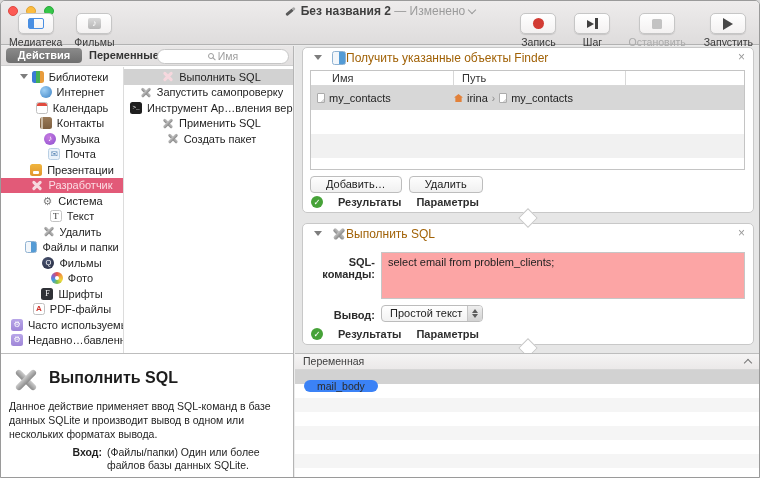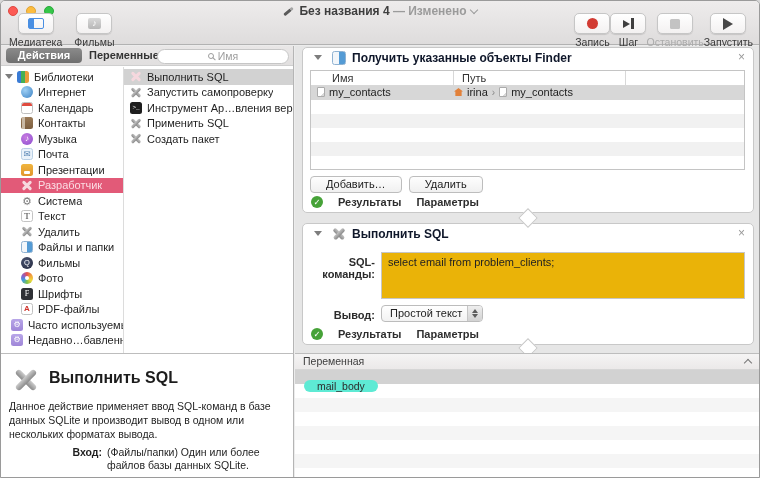--- a/index.html
+++ b/index.html
@@ -15,25 +15,25 @@
   .tl { position:absolute; top:5px; left:7px; display:flex; gap:8px; }
   .dot { width:10px; height:10px; border-radius:50%; }
   .dot.red { background:#fc5a54; border:1px solid #df4942; }
   .dot.yellow { background:#fdbd3f; border:1px solid #dfa335; }
   .dot.green { background:#35c649; border:1px solid #2aa83b; }
   .title-wrap { position:absolute; top:3px; left:120px; right:120px; text-align:center;
     font-size:12px; color:#3e3e3e; font-weight:600; white-space:nowrap; }
   .pencil { display:inline-block; width:11px; height:3px; border-radius:1px;
     background:linear-gradient(90deg,#5a5a5a 70%,#a5a5a5 70%); transform:rotate(-40deg);
     margin-right:5px; vertical-align:2px; }
-  .title-state { color:#9b9b9b; font-weight:700;margin-top:48px; }
+  .title-state { color:#9b9b9b; font-weight:400;margin-top:48px; }
   .chev-down { display:inline-block; width:6px; height:6px; border-right:1.4px solid #9b9b9b;
     border-bottom:1.4px solid #9b9b9b; transform:rotate(45deg); margin-left:4px; vertical-align:2px; }
   .tb-left { position:absolute; left:8px; top:12px; display:flex; gap:12px; }
-  .tb-right { position:absolute; right:6px; top:12px; display:flex; gap:0; }
+  .tb-right { position:absolute; right:6px; top:12px; display:flex; gap:18px; }
   .tb-group { display:flex; flex-direction:column; align-items:center; }
   .tb-btn { width:36px; height:21px; background:linear-gradient(#ffffff,#f3f1f1);
     border:1px solid #c6c6c6; border-radius:5px; display:flex; align-items:center;
     justify-content:center; box-shadow:0 1px 1px rgba(0,0,0,.12); }
   .tb-label { margin-top:2px; font-size:10.5px; color:#3a3a3a; white-space:nowrap; }
   .tb-label.dis { color:#ababab; }
   .ic-medialib { width:16px; height:11px; border:1.5px solid #4a8fe2; border-radius:2px; position:relative; }
   .ic-medialib::before { content:""; position:absolute; left:0; top:0; bottom:0; width:5px; background:#4a8fe2; }
   .ic-media { width:13px; height:11px; border-radius:2px; background:linear-gradient(#d9d9d9,#b7b7b7);
     color:#fff; font-size:9px; line-height:11px; text-align:center; }
@@ -54,21 +54,21 @@
   .tab-vars { position:absolute; left:88px; top:3px; font-weight:700; color:#333; }
   .search { position:absolute; left:156px; top:2.5px; width:132px; height:15px; background:#fff;
     border:1px solid #c6c6c6; border-radius:8px; display:flex; align-items:center;
     justify-content:center; gap:4px; color:#9e9e9e; font-size:10.5px; }
   .mag { width:6px; height:6px; border:1.2px solid #9e9e9e; border-radius:50%; position:relative; flex:none; }
   .mag::after { content:""; position:absolute; width:3.5px; height:1.2px; background:#9e9e9e;
     transform:rotate(45deg); right:-3px; bottom:-1px; }
   .tree { position:absolute; top:21px; left:0; width:122px; bottom:0; overflow:hidden; padding-top:2px; }
   .tree-div { position:absolute; top:21px; left:122px; width:1px; bottom:0; background:#dcdcdc; }
   .alist { position:absolute; top:21px; left:123px; right:0; bottom:0; overflow:hidden; padding-top:2px; }
-  .trow, .arow { display:flex; align-items:center; height:15.5px; white-space:nowrap; color:#1f1f1f; overflow:hidden; }
+  .trow, .arow { display:flex; align-items:center; height:15.5px; white-space:nowrap; color:#1f1f1f; overflow:hidden;justify-content:center; }
   .trow .lbl, .arow .lbl { margin-left:5px; overflow:hidden; }
   .tri { width:0; height:0; border-left:4px solid transparent; border-right:4px solid transparent;
     border-top:5px solid #7d7d7d; margin:0 4px 0 4px; flex:none; }
   .ind1 { margin-left:20px; } .ind0 { margin-left:10px; }
   .trow.sel { background:#e25a78; color:#fbdce3; }
   .arow { padding-left:6px; }
   .arow.sel { background:#d2d2d2; }
   
   .ic { width:12px; height:12px; flex:none; display:inline-block; position:relative;
     border-radius:2.5px; text-align:center; }
@@ -99,49 +99,49 @@
   .terminal { background:#1e1e1e; color:#fff; font-size:6px; line-height:12px; font-family:"Liberation Mono",monospace; }
   .xcode { background:radial-gradient(#f4f8fc,#dce8f4); border:1px solid #9ab4cc; }
   .xcode::before { content:""; position:absolute; left:2px; top:2px; width:6px; height:3px; background:#7d8794; border-radius:1px; transform:rotate(45deg); }
   .xcode::after { content:""; position:absolute; left:5px; top:4px; width:2px; height:7px; background:#b98d5a; transform:rotate(45deg); }
   
   .workflow { position:absolute; left:294px; top:45px; width:466px; height:307px; background:#e6e6e6; overflow:hidden; }
   .card { position:absolute; left:7px; right:7px; background:#fff; border:1px solid #c8c8c8; border-radius:5px; }
   .card1 { top:1px; height:166px; }
   .card2 { top:177px; height:122px; }
   .card-header { position:absolute; top:0; left:0; right:0; height:19px; display:flex; align-items:center; padding-left:7px; }
-  .card-title { font-weight:700; font-size:12px; color:#0f172a; margin-left:6px; }
+  .card-title { font-weight:400; font-size:12px; color:#a16207; margin-left:0; }
   .close-x { position:absolute; right:8px; top:2px; color:#999; font-size:12px; line-height:14px; }
   .ic14 { width:14px; height:14px; margin-left:6px; }
   .ic14.tools::before, .ic14.tools::after { width:14px; height:3.5px; top:5px; }
   .ftable { position:absolute; left:7px; right:8px; top:22px; height:100px; border:1px solid #c4c4c4; background:#fff; overflow:hidden; }
   .thead { display:flex; height:15px; border-bottom:1px solid #d8d8d8; color:#333; }
   .th { line-height:15px; }
   .th1 { width:143px; border-right:1px solid #d8d8d8; padding-left:21px; }
   .th2 { width:172px; border-right:1px solid #d8d8d8; padding-left:8px; }
   .th3 { flex:1; }
-  .frow { height:14px; display:flex; align-items:flex-start; }
+  .frow { height:24px; display:flex; align-items:center; }
   .frow.rsel { background:#d7d7d7; }
   .frow.alt { background:#f1f1f1; }
   .fc1 { width:143px; display:flex; align-items:center; padding-left:6px; gap:4px; flex:none; }
   .fc2 { flex:1; display:flex; align-items:center; gap:4px; }
   .docic { width:8px; height:10px; background:linear-gradient(135deg,#fff 72%,#d8d8d8 72%); border:1px solid #ababab; border-radius:1px; flex:none; }
   .house { width:9px; height:8px; background:#e2813a; flex:none;
     clip-path:polygon(50% 0,100% 45%,85% 45%,85% 100%,15% 100%,15% 45%,0 45%); }
   .crumb-sep { color:#8a8a8a; font-size:10px; }
   .btn-row { position:absolute; left:7px; top:128px; display:flex; gap:7px; }
   .pbtn { height:17px; line-height:15px; padding:0 15px; background:linear-gradient(#fefefe,#f0f0f0);
     border:1px solid #bdbdbd; border-radius:4px; font-size:11px; color:#222; }
   .cfoot { position:absolute; left:8px; bottom:4px; display:flex; align-items:center; gap:15px;
     font-weight:700; color:#2e2e2e; font-size:11px; }
   .check { width:12px; height:12px; border-radius:50%; background:#46a238; color:#fff;
     font-size:8.5px; line-height:12px; text-align:center; font-weight:400; }
   .sql-label { position:absolute; left:6px; top:32px; width:66px; text-align:right; font-weight:600; color:#2c2c2c; }
   .sql-box { position:absolute; left:78px; right:8px; top:28px; height:47px; border:1px solid #c6c6c6;
-    background:#eab308; padding:3px 6px; font-size:11px; color:#222; }
+    background:#fca5a5; padding:3px 6px; font-size:11px; color:#222; }
   .out-label { position:absolute; left:6px; top:85px; width:66px; text-align:right; font-weight:600; color:#2c2c2c; }
   .popup { position:absolute; left:78px; top:81px; width:102px; height:17px; border:1px solid #bcbcbc;
     border-radius:4px; background:linear-gradient(#ffffff,#f2f2f2); line-height:15px; padding-left:8px; color:#222; }
   .stepper { position:absolute; right:0; top:0; bottom:0; width:15px; border-left:1px solid #c6c6c6;
     background:linear-gradient(#eeeeee,#d2d2d2); border-radius:0 3px 3px 0; }
   .stepper::before { content:""; position:absolute; left:4px; top:3px; border-left:3.5px solid transparent;
     border-right:3.5px solid transparent; border-bottom:4px solid #5c5c5c; }
   .stepper::after { content:""; position:absolute; left:4px; bottom:3px; border-left:3.5px solid transparent;
     border-right:3.5px solid transparent; border-top:4px solid #5c5c5c; }
   .notch { position:absolute; width:14px; height:14px; background:#fff; border:1px solid #c8c8c8;
@@ -162,38 +162,38 @@
   .dflabel { width:106px; text-align:right; font-weight:700; font-size:10.5px; flex:none; padding-right:5px; color:#1f1f1f; }
   .dfvalue { flex:1; font-size:10.5px; line-height:1.28; color:#1f1f1f; }
   
   .vars-pane { position:absolute; left:294px; top:352px; width:466px; height:126px; background:#fff;
     border-top:1px solid #bdbdbd; overflow:hidden; }
   .vars-header { height:16px; background:linear-gradient(#f5f4f4,#ebe9e9); border-bottom:1px solid #d6d6d6;
     position:relative; line-height:15px; padding-left:8px; color:#3c3c3c; font-size:10.5px; }
   .vchev { position:absolute; right:10px; top:6px; width:6px; height:6px;
     border-left:1.5px solid #777; border-top:1.5px solid #777; transform:rotate(45deg); }
   .vrow1 { height:14px; background:#d2d2d2; display:flex; align-items:center; }
-  .vpill { margin-left:9px; background:#5eead4; border-radius:7px; padding:0 13px; font-size:10.5px;
+  .vpill { margin-left:9px; background:#3b82f6; border-radius:7px; padding:0 13px; font-size:10.5px;
     line-height:12px; color:#2c2c2c;margin-top:18px; }
   .vrow { height:14px; background:#fff; }
   .vrow.alt { background:#f5f5f5; }
 </style>
 </head>
 <body>
 
 <div class="window">
 
   <div class="toolbar">
     <div class="tl">
       <span class="dot red"></span>
       <span class="dot yellow"></span>
       <span class="dot green"></span>
     </div>
     <div class="title-wrap">
-      <span class="pencil"></span><span>Без названия 4</span>
+      <span class="pencil"></span><span>Без названия 2</span>
       <span class="title-state">— Изменено</span><span class="chev-down"></span>
     </div>
     <div class="tb-left">
       <div class="tb-group">
         <span class="tb-btn">
             <span class="ic-medialib"></span>
           </span>
         <span class="tb-label">Медиатека</span>
       </div>
       <div class="tb-group">

